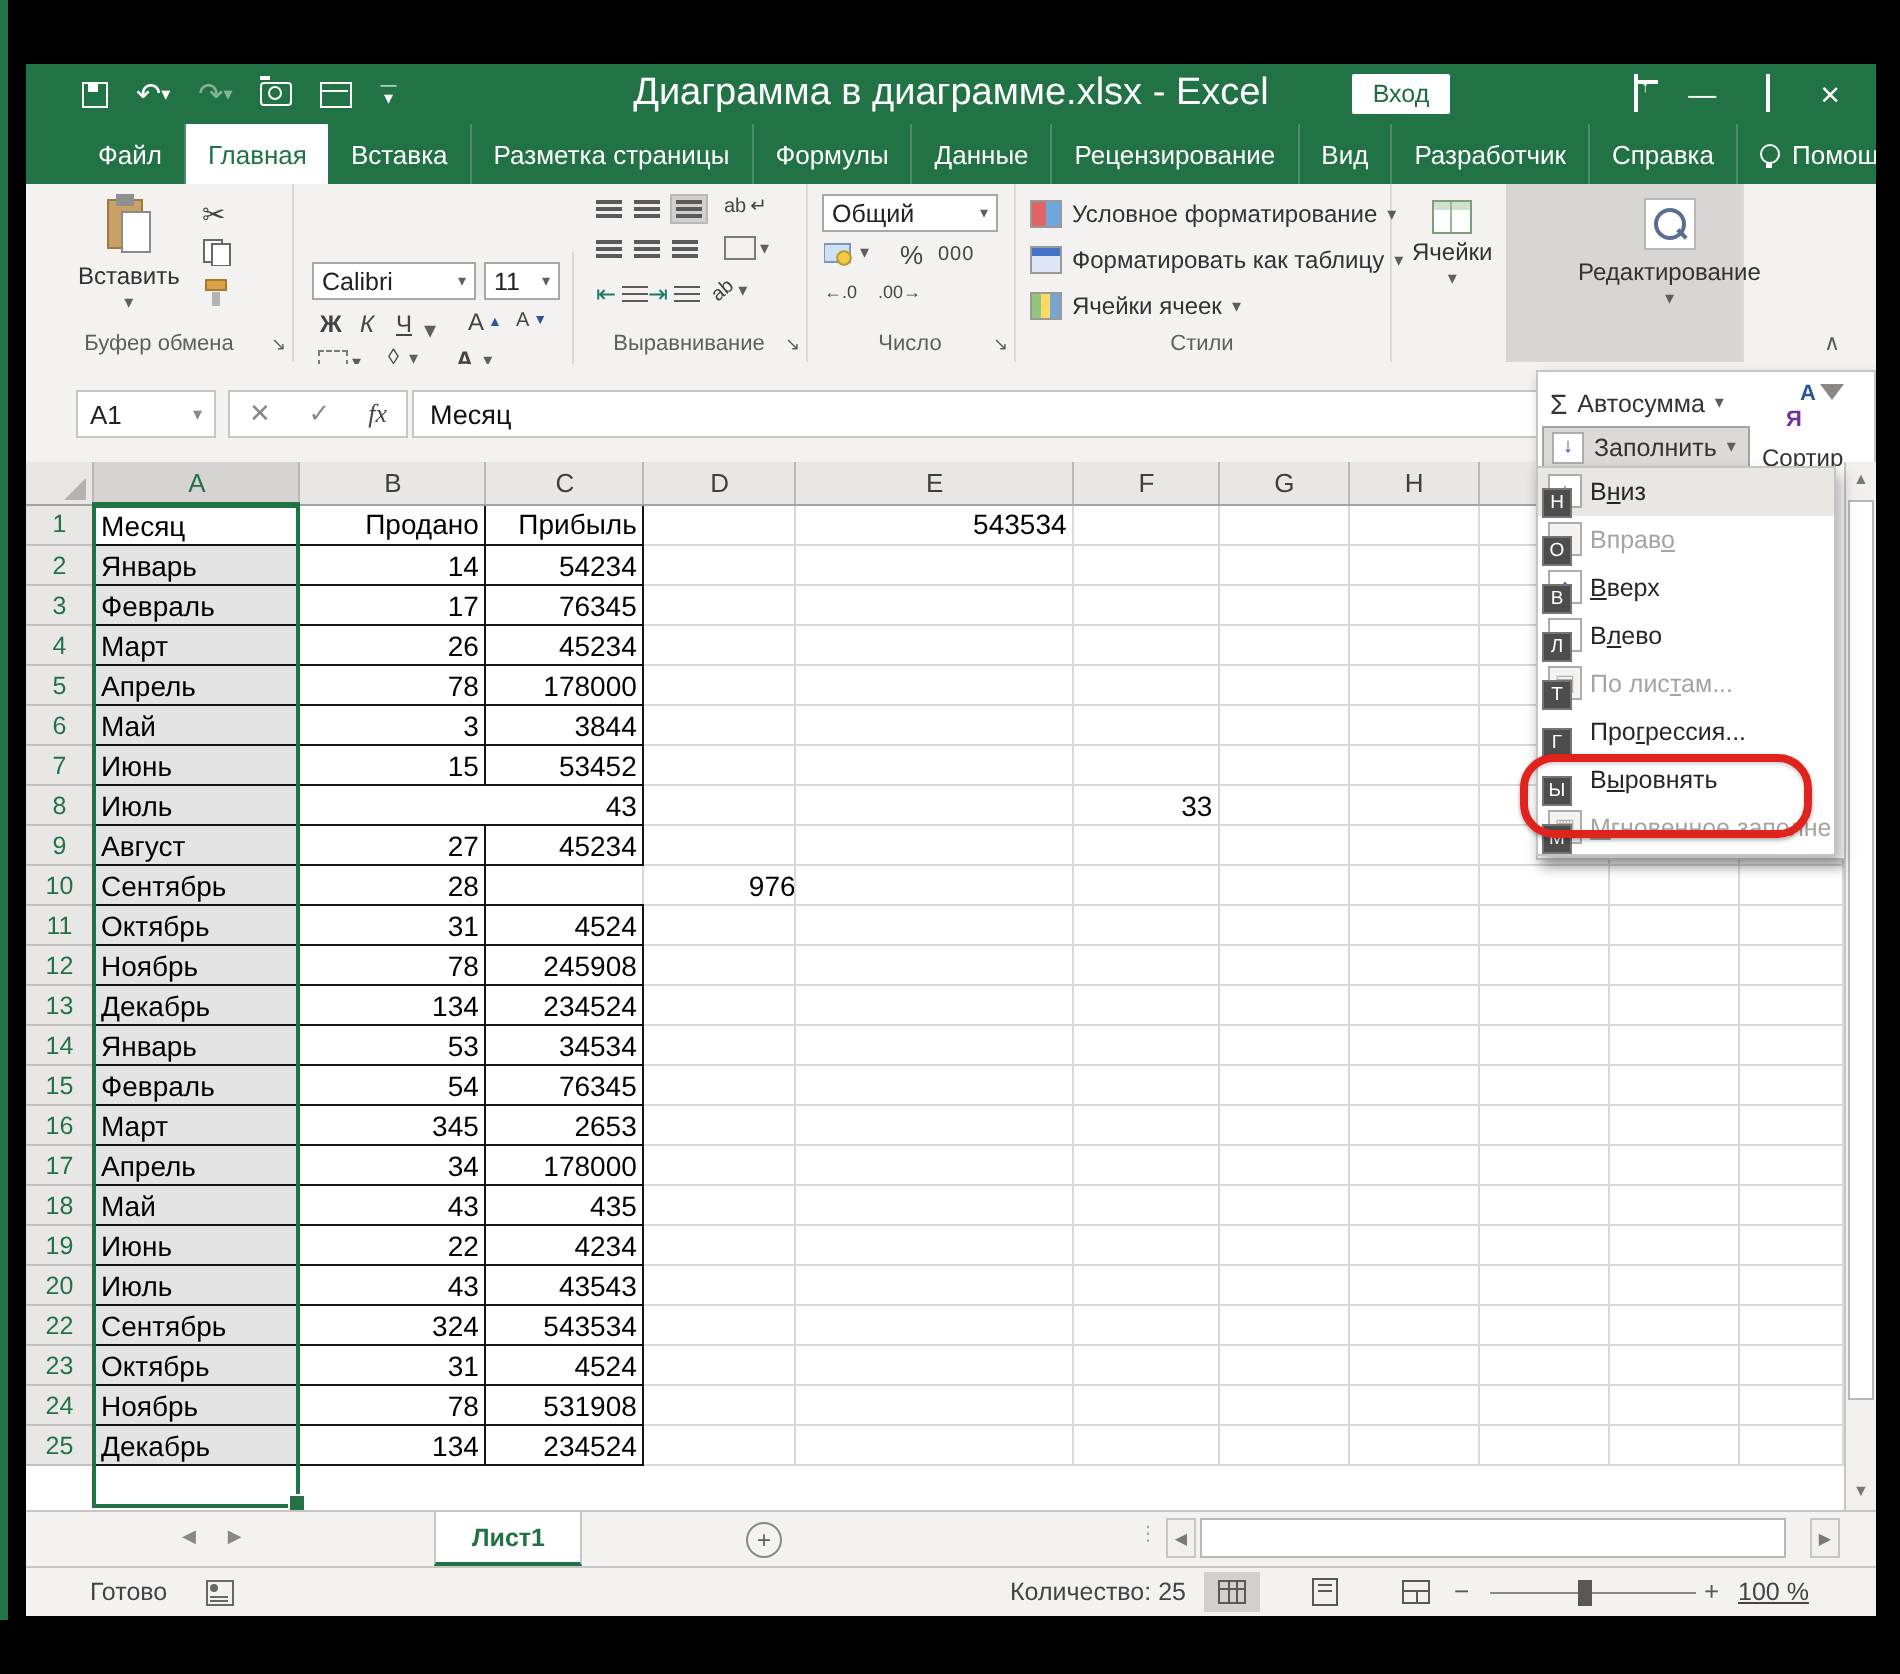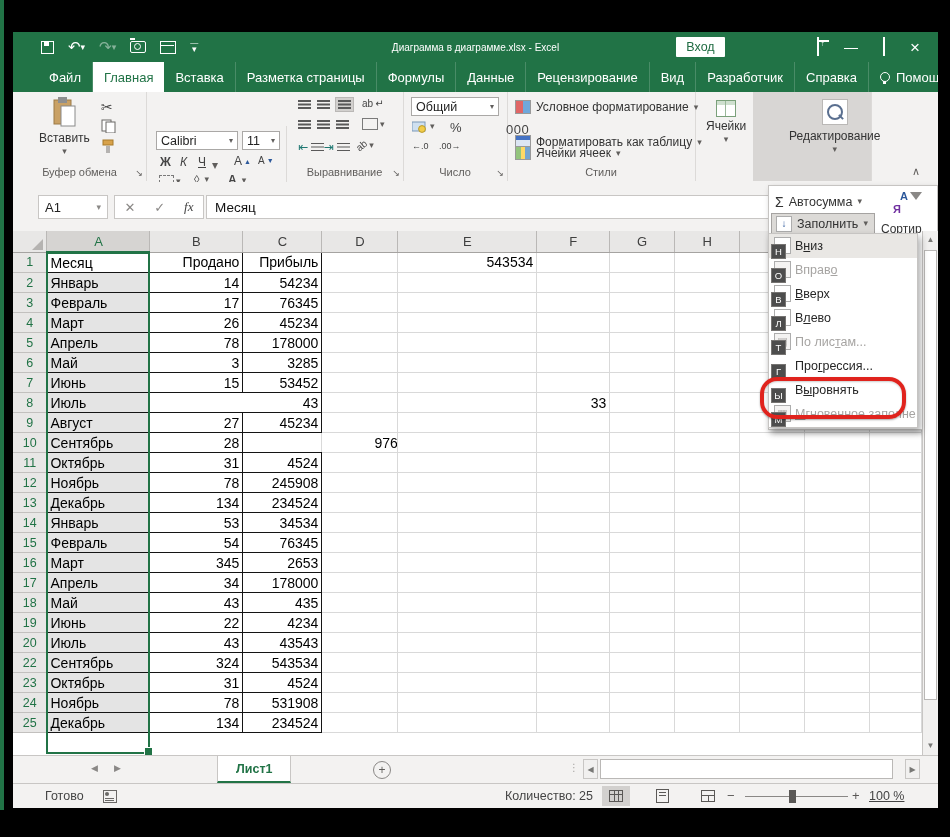--- a/index.html
+++ b/index.html
@@ -14,21 +14,21 @@
   .qat .qi{display:inline-flex;align-items:center;color:#fff;font-size:13px;}
   .dim{opacity:.45;}
   .floppy{width:11px;height:11px;border:1.5px solid #fff;position:relative;}
   .floppy::before{content:"";position:absolute;left:2px;top:0;width:5px;height:4px;background:#fff;}
   .camera{width:14px;height:10px;border:1.5px solid #fff;border-radius:2px;position:relative;}
   .camera::before{content:"";position:absolute;left:3px;top:1px;width:5px;height:5px;border:1.5px solid #fff;border-radius:50%;}
   .camera::after{content:"";position:absolute;left:-1px;top:-4px;width:5px;height:2px;background:#fff;}
   .tblico{width:14px;height:11px;border:1.5px solid #fff;position:relative;}
   .tblico::before{content:"";position:absolute;left:0;top:3px;width:13px;height:1.5px;background:#fff;}
   .caret{font-size:9px;line-height:1;}
-  .title-text{position:absolute;left:0;right:0;top:0;height:30px;display:flex;align-items:center;justify-content:center;font-size:10px;color:#fff;}
+  .title-text{position:absolute;left:0;right:0;top:0;height:30px;display:flex;align-items:center;justify-content:center;font-size:19px;color:#fff;}
   .signin{position:absolute;left:663px;top:5px;width:49px;height:20px;background:#fff;color:#1e6b41;
           font-size:12.5px;display:flex;align-items:center;justify-content:center;border-radius:1px;}
   .winbtns{position:absolute;right:18px;top:0;height:30px;display:flex;align-items:center;gap:25px;color:#fff;}
   .wb{font-size:14px;line-height:1;}
   .maxbox{width:10px;height:10px;border:1.5px solid #fff;}
   .ribopt{width:12px;height:10px;border:1.5px solid #fff;position:relative;}
   .ribopt::before{content:"";position:absolute;left:0;top:2px;width:11px;height:1.5px;background:#fff;}
   .ribopt::after{content:"↑";position:absolute;left:2.5px;top:1px;font-size:8px;}
 
   
@@ -313,34 +313,34 @@
             <span class="dd">▾</span>
         </div>
         <span class="sico" style="left:9px;top:28px;">
           <svg width="16" height="13">
               <rect x="0" y="2" width="13" height="9" fill="#cfe0f0" stroke="#7a98b8"></rect>
               <circle cx="10" cy="9" r="3.4" fill="#f2cc49" stroke="#b89a2a"></circle>
             </svg>
           <span class="caret" style="color:#605e5c;">▾</span>
         </span>
         <span class="sico" style="left:47px;top:28px;font-size:13px;">%</span>
-        <span class="sico" style="left:66px;top:30px;font-size:13px;letter-spacing:.5px;margin-left:37px;">000</span>
+        <span class="sico" style="left:66px;top:30px;font-size:10px;letter-spacing:.5px;">000</span>
         <span class="sico" style="left:9px;top:49px;font-size:9px;">←.0</span>
         <span class="sico" style="left:36px;top:49px;font-size:9px;">.00→</span>
         <div class="glabel">Число</div>
         <span class="launcher">↘</span>
       </div>
 
       <div class="rgroup" style="left:494px;width:188px;">
         <div class="stylerow" style="left:8px;top:8px;">
           <span class="sw" style="background:linear-gradient(90deg,#e06666 50%,#6fa8dc 50%);border:1px solid #999;"></span>
           <span>Условное форматирование</span>
             <span class="caret" style="color:#605e5c;">▾</span>
         </div>
-        <div class="stylerow" style="left:8px;top:31px;margin-top:12px;">
+        <div class="stylerow" style="left:8px;top:31px;">
           <span class="sw" style="background:linear-gradient(#4472c4 35%,#dce6f4 35%);border:1px solid #999;"></span>
           <span>Форматировать как таблицу</span>
             <span class="caret" style="color:#605e5c;">▾</span>
         </div>
         <div class="stylerow" style="left:8px;top:54px;">
           <span class="sw" style="background:linear-gradient(90deg,#93c47d 33%,#ffd966 33% 66%,#76a5d0 66%);border:1px solid #999;"></span>
           <span>Ячейки ячеек</span>
             <span class="caret" style="color:#605e5c;">▾</span>
         </div>
         <div class="glabel">Стили</div>
@@ -484,21 +484,21 @@
               <td></td>
               <td></td>
               <td></td>
               <td></td>
               <td></td>
             </tr>
             <tr>
               <th class="rowhdr">6</th>
               <td class="txt tb sel">Май</td>
               <td class="num tb">3</td>
-              <td class="num tb">3285</td>
+              <td class="num tb">3844</td>
               <td class="num"></td>
               <td class="num"></td>
               <td class="num"></td>
               <td></td>
               <td></td>
               <td></td>
               <td></td>
               <td></td>
             </tr>
             <tr>

